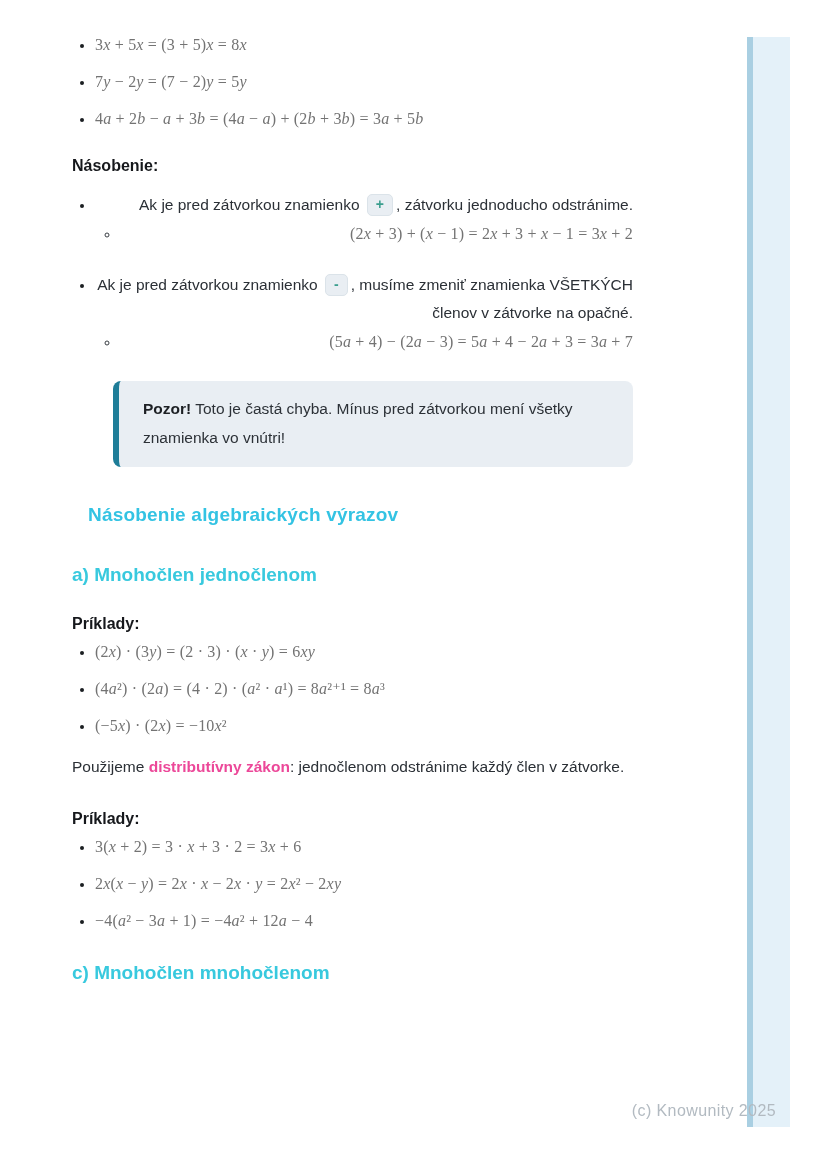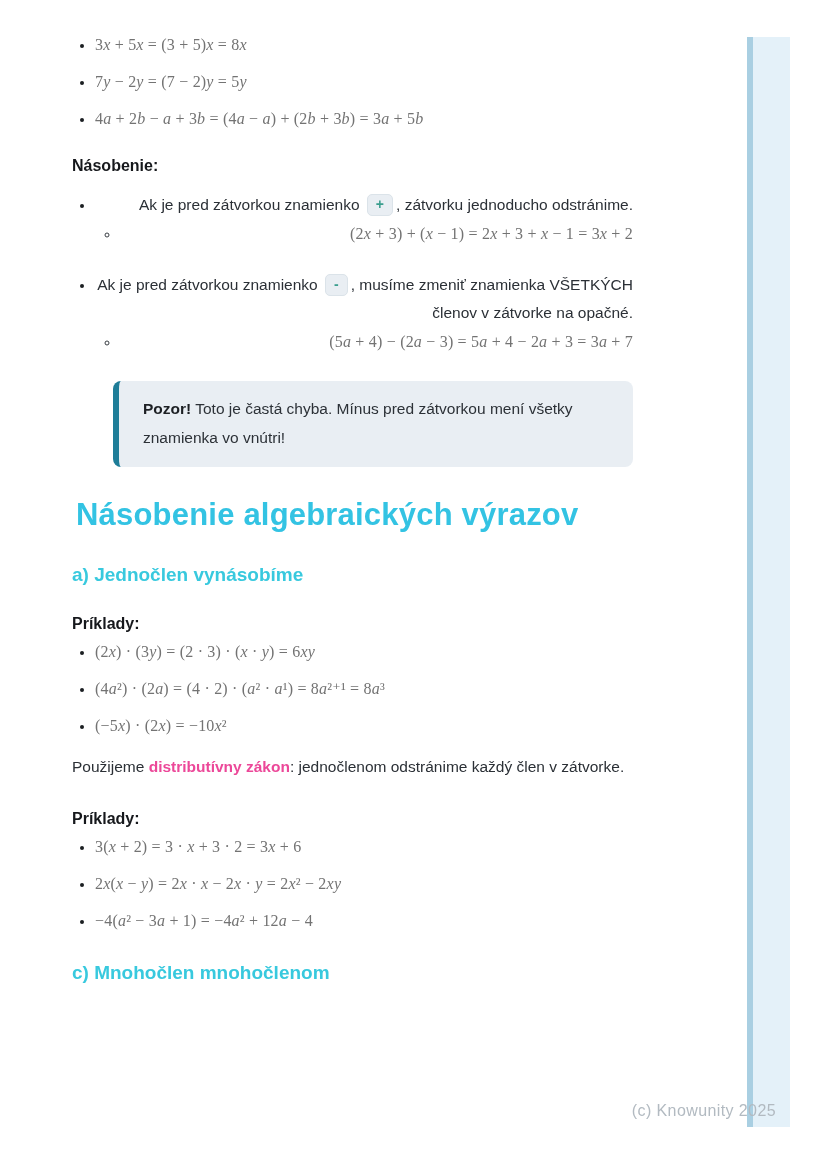--- a/index.html
+++ b/index.html
@@ -78,23 +78,23 @@
     border-radius: 8px;
     padding: 13px 24px 15px 24px;
     font-size: 15.5px;
     line-height: 29px;
     color: #2c3137;
   }
   .callout b { color: #1d2024; }
 
   h2.section-title {
     color: var(--heading, #33c3e3);
-    font-size: 31px;
+    font-size: 19px;
     font-weight: bold;
-    margin: 34px 0 0 4px;
+    margin: 34px 0 0 16px;
     line-height: 28px;
     letter-spacing: 0.2px;
   }
   h3.sub-title {
     color: var(--subheading, #38c9de);
     font-size: 19px;
     font-weight: bold;
     margin: 34px 0 0 0;
     line-height: 24px;
   }
@@ -156,21 +156,21 @@
       </ul>
     </li>
   </ul>
 
   <div class="callout">
     <b>Pozor!</b><span> Toto je častá chyba. Mínus pred zátvorkou mení všetky znamienka vo vnútri!</span>
   </div>
 
   <h2 class="section-title">Násobenie algebraických výrazov</h2>
 
-  <h3 class="sub-title">a) Jednočlen vynásobíme</h3>
+  <h3 class="sub-title">a) Mnohočlen jednočlenom</h3>
 
 
   <p class="bold-label">Príklady:</p>
 
   <ul class="math-list">
     <li><span class="math">(2<i>x</i>) · (3<i>y</i>) = (2 · 3) · (<i>x</i> · <i>y</i>) = 6<i>xy</i></span></li>
     <li><span class="math">(4<i>a</i>²) · (2<i>a</i>) = (4 · 2) · (<i>a</i>² · <i>a</i>¹) = 8<i>a</i>²⁺¹ = 8<i>a</i>³</span></li>
     <li><span class="math">(−5<i>x</i>) · (2<i>x</i>) = −10<i>x</i>²</span></li>
   </ul>
 

